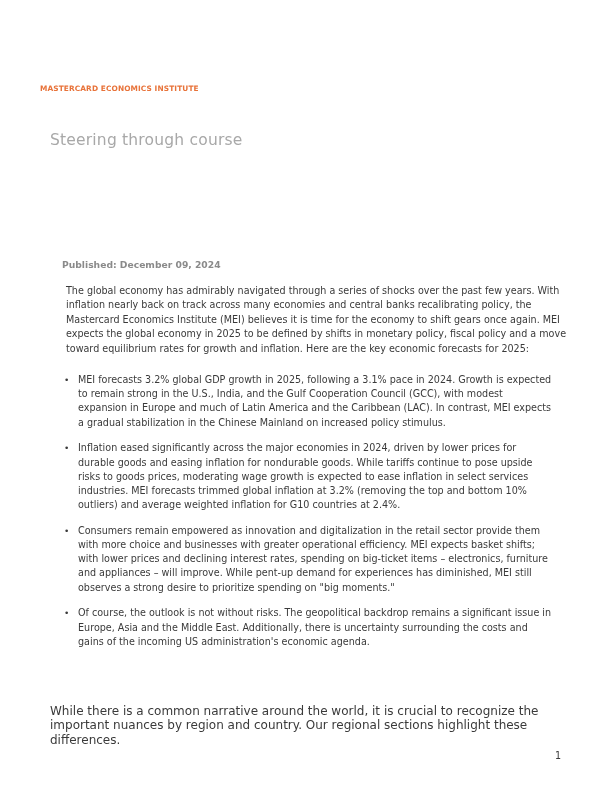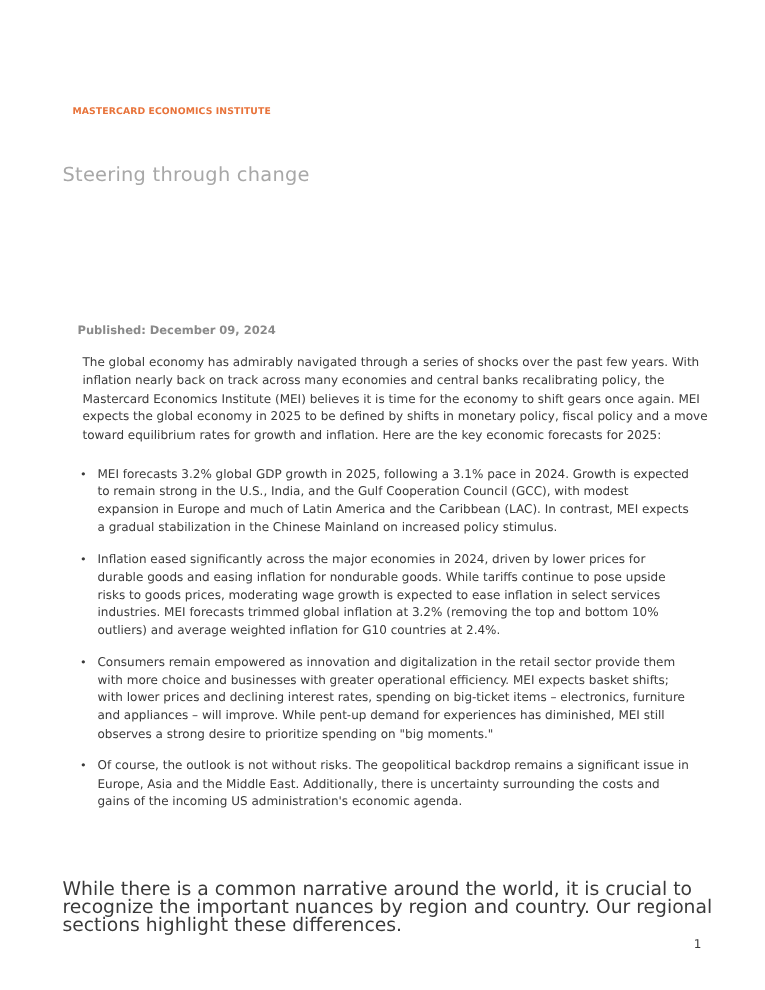--- a/index.html
+++ b/index.html
@@ -1,39 +1,39 @@
 <!DOCTYPE html>
 <html><head>
   <meta charset="utf-8">
   <style>
     html, body { margin: 0; padding: 0; background: #ffffff; }
     body { width: 612px; height: 792px; position: relative; overflow: hidden;
       font-family: "DejaVu Sans", sans-serif; color: #3a3a3a; }
-    .org { position: absolute; left: 58px; top: 84px; font-size: 7.4px; font-weight: bold;
+    .org { position: absolute; left: 40px; top: 84px; font-size: 7.4px; font-weight: bold;
       color: #e8733a; letter-spacing: 0.1px; text-align: center; }
     .title { position: absolute; left: 50px; top: 131px; font-size: 15.5px; color: #a8a8a8;
       font-weight: normal; letter-spacing: 0.2px; }
     .published { position: absolute; left: 50px; top: 259px; font-size: 9.2px; font-weight: bold;
       color: #8a8a8a; padding-left: 12px; }
     .intro { position: absolute; left: 66px; top: 284px; width: 520px; font-size: 9.6px;
       line-height: 14.4px; color: #3a3a3a; }
     .bullets { position: absolute; left: 64px; top: 373px; width: 490px; margin: 0; padding: 0;
       list-style: none; font-size: 9.6px; line-height: 14.2px; }
     .bullets li { position: relative; padding-left: 14px; margin-bottom: 11.5px; }
     .bullets li .dot { position: absolute; left: 0; top: 0; font-size: 9px; }
-    .closing { position: absolute; left: 50px; top: 704px; width: 520px; font-size: 15px;
+    .closing { position: absolute; left: 50px; top: 704px; width: 520px; font-size: 12px;
       line-height: 14.4px; }
     .pagenum { position: absolute; left: 555px; top: 750px; font-size: 9.6px; color: #3a3a3a; }
   </style>
 </head>
 <body>
 
 <div>
   <div class="org">MASTERCARD ECONOMICS INSTITUTE</div>
-  <h1 class="title" style="margin:0;">Steering through change</h1>
+  <h1 class="title" style="margin:0;">Steering through course</h1>
   <div class="published">Published: December 09, 2024</div>
 
   <p class="intro" style="margin:0;">The global economy has admirably navigated through a series of shocks over the past few years. With inflation nearly back on track across many economies and central banks recalibrating policy, the Mastercard Economics Institute (MEI) believes it is time for the economy to shift gears once again. MEI expects the global economy in 2025 to be defined by shifts in monetary policy, fiscal policy and a move toward equilibrium rates for growth and inflation. Here are the key economic forecasts for 2025:</p>
 
   <ul class="bullets">
     <li>
       <span class="dot">•</span>
       <span>MEI forecasts 3.2% global GDP growth in 2025, following a 3.1% pace in 2024. Growth is expected to remain strong in the U.S., India, and the Gulf Cooperation Council (GCC), with modest expansion in Europe and much of Latin America and the Caribbean (LAC). In contrast, MEI expects a gradual stabilization in the Chinese Mainland on increased policy stimulus.</span>
     </li>
     <li>

